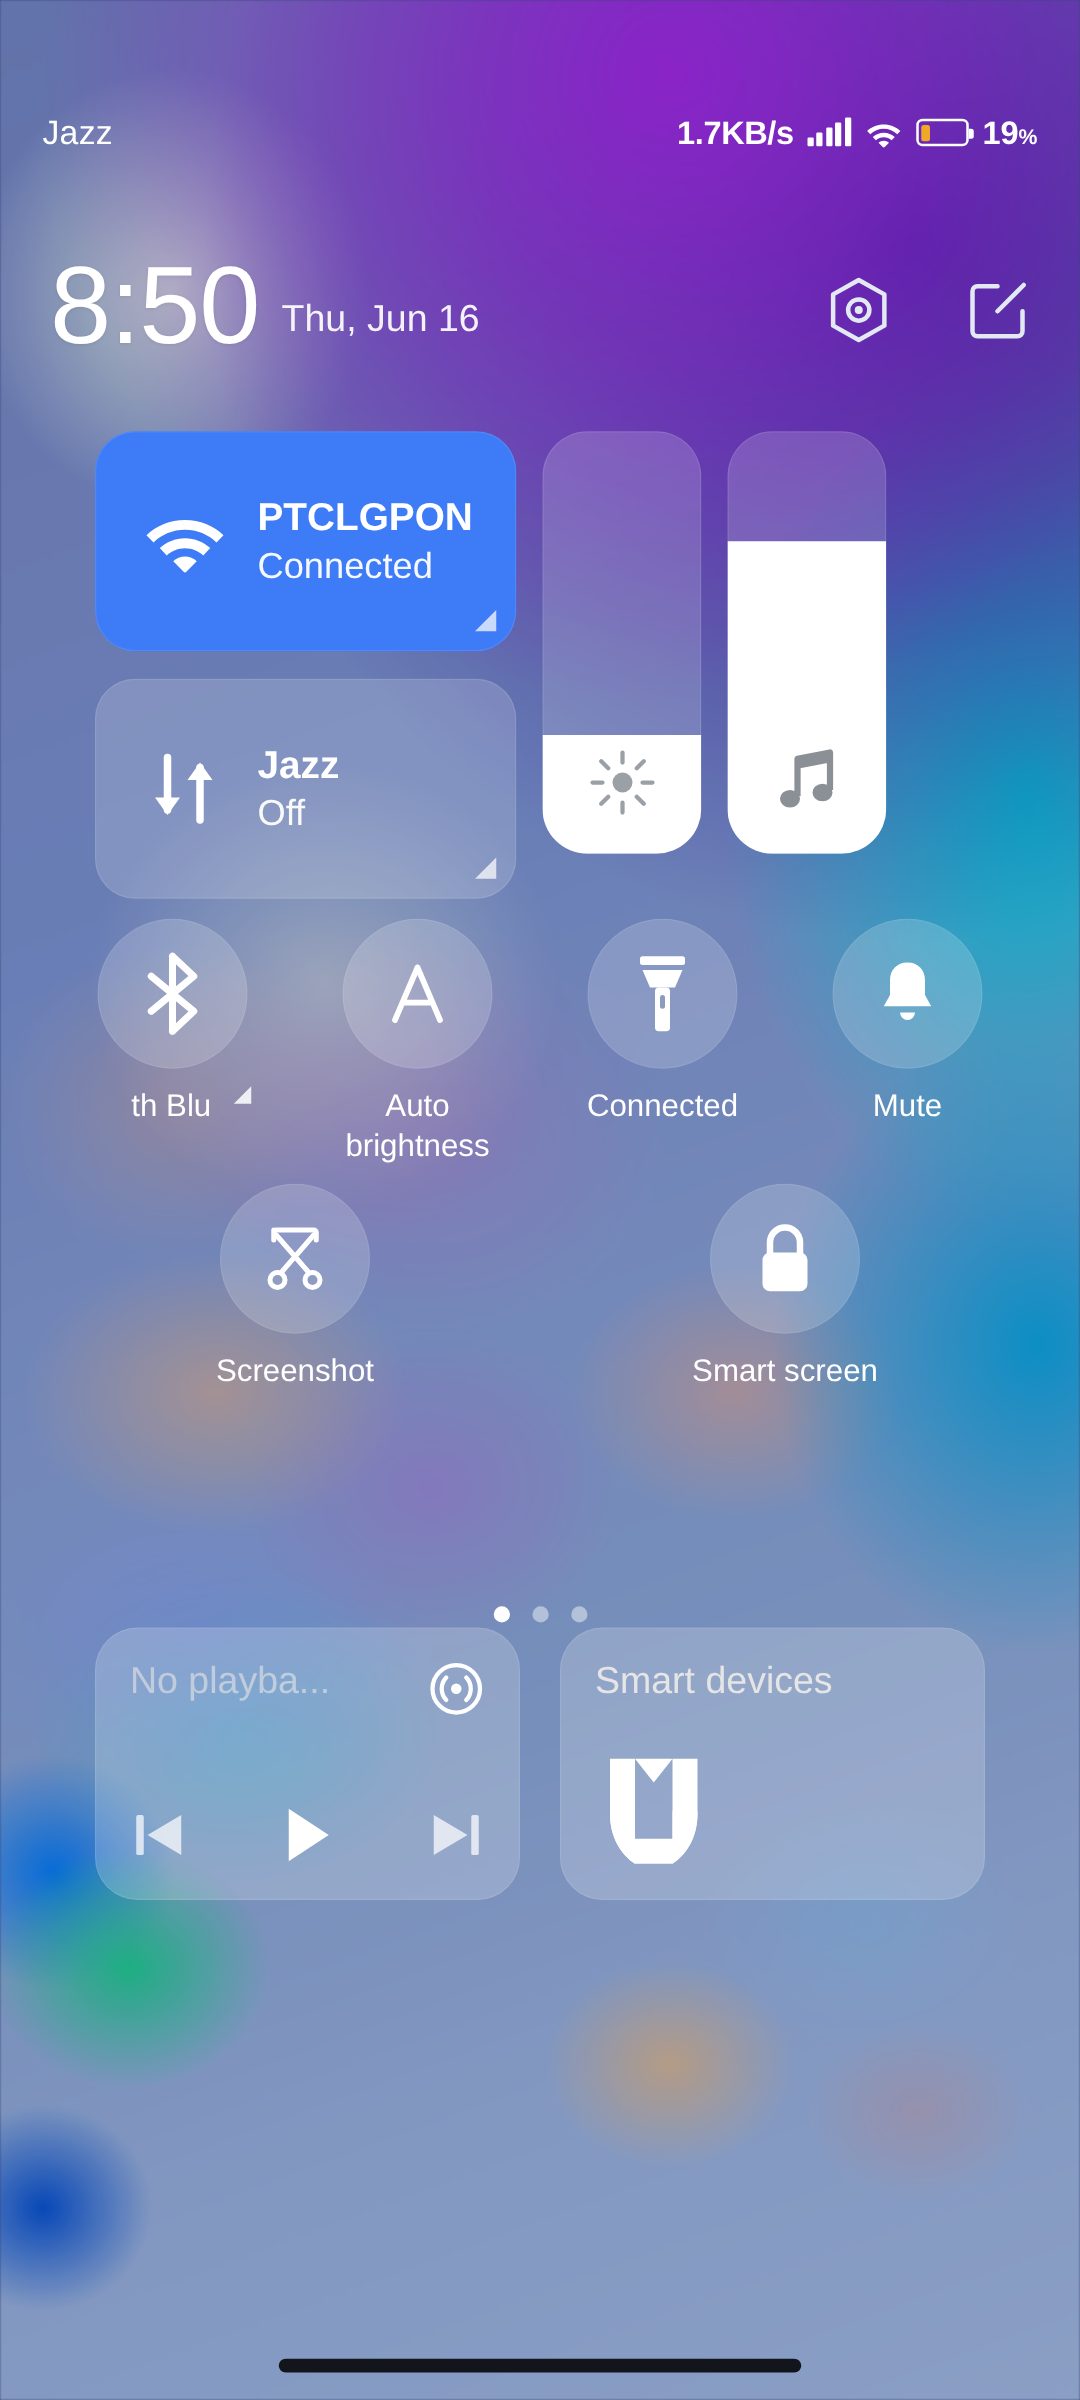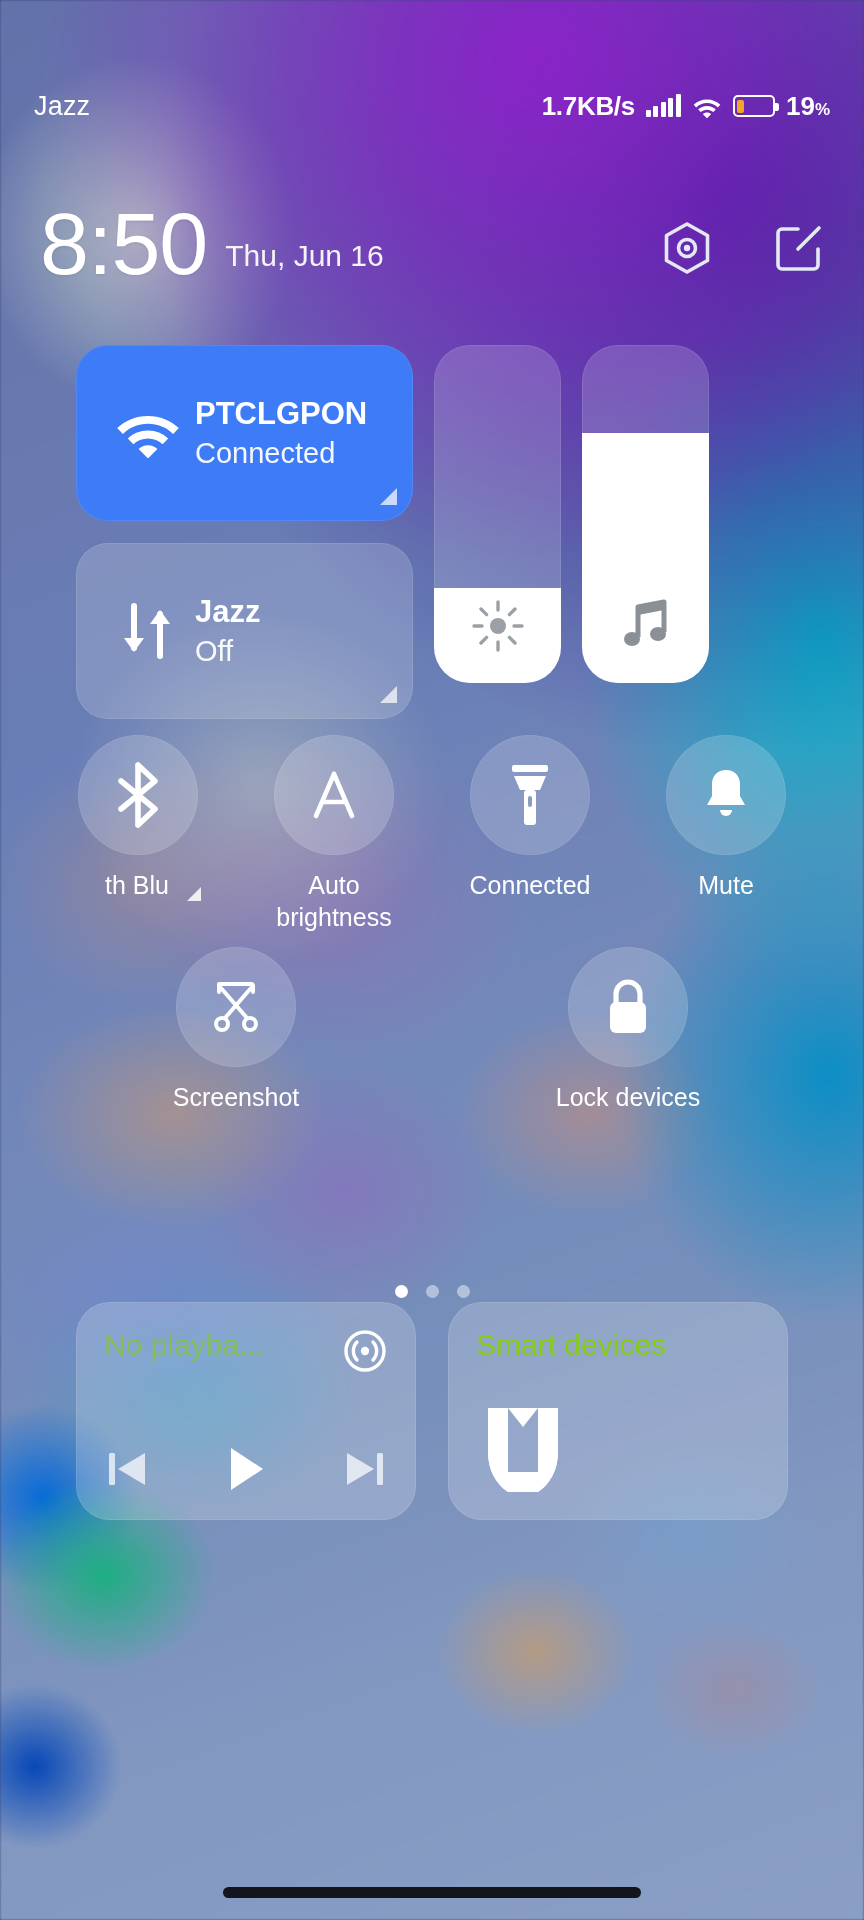--- a/index.html
+++ b/index.html
@@ -86,21 +86,21 @@
 
   .bigtile {
     height:176px; border-radius:32px; position:relative;
     display:flex; align-items:center; padding-left:34px;
     background:rgba(255,255,255,0.17);
     box-shadow:inset 0 0 0 1px rgba(255,255,255,0.10);
     overflow:hidden;
   }
   .bigtile.on { background:#3e7bf6; }
   .bt-ico { width:76px; flex:0 0 76px; display:flex; align-items:center; justify-content:center; }
-  .bt-txt { margin-left:9px; color:#fff; min-width:0; }
+  .bt-txt { margin-left:20px; color:#fff; min-width:0; }
   .bt-title { font-size:31px; font-weight:700; white-space:nowrap; }
   .bt-sub { font-size:29px; font-weight:400; margin-top:5px; opacity:.95; white-space:nowrap; }
   .corner { position:absolute; right:16px; bottom:16px; width:0; height:0;
             border-left:17px solid transparent; border-bottom:17px solid rgba(255,255,255,.72); }
 
   .slider {
     width:127px; height:338px; border-radius:36px; position:relative; overflow:hidden;
     background:rgba(255,255,255,0.17);
     box-shadow:inset 0 0 0 1px rgba(255,255,255,0.10);
   }
@@ -112,35 +112,35 @@
   .trow { display:flex; }
   .toggle { flex:1; display:flex; flex-direction:column; align-items:center; }
   .tcirc {
     width:120px; height:120px; border-radius:60px;
     background:rgba(255,255,255,0.18);
     box-shadow:inset 0 0 0 1px rgba(255,255,255,0.08);
     display:flex; align-items:center; justify-content:center;
   }
   .tlbl { margin-top:14px; color:#fff; font-size:25px; line-height:1.28; text-align:center; width:160px; }
   .trow2 { margin-top:14px; }
-  .bt-marquee { display:flex; align-items:flex-end; justify-content:center; gap:18px; width:190px; }
+  .bt-marquee { display:flex; align-items:flex-start; justify-content:center; gap:18px; width:190px; }
   .bt-marquee .tri { width:0;height:0;border-left:14px solid transparent;border-bottom:14px solid rgba(255,255,255,.85); }
 
   
   .dots { position:absolute; top:1285px; left:0; right:0; display:flex; justify-content:center; gap:18px; }
   .dots i { width:13px; height:13px; border-radius:50%; background:rgba(255,255,255,0.45); display:block; }
   .dots i.act { background:#fff; }
 
   
   .cards { position:absolute; top:1302px; left:76px; right:76px; display:flex; gap:32px; }
   .card {
     flex:1; height:218px; border-radius:34px;
     background:rgba(255,255,255,0.20);
     box-shadow:inset 0 0 0 1px rgba(255,255,255,0.10);
-    padding:26px 28px; position:relative; color:#84cc16;
+    padding:26px 28px; position:relative; color:#e5e5e5;
   }
   .card-head { display:flex; align-items:flex-start; justify-content:space-between; }
   .card-title { font-size:30px; font-weight:400; }
   .card-title.dim { opacity:.62; }
   .media-ctrls { position:absolute; left:28px; right:28px; bottom:22px;
                  display:flex; align-items:center; justify-content:space-between; }
   .mi-logo { position:absolute; left:34px; bottom:20px; }
 
   
   .homebar { position:absolute; left:50%; transform:translateX(-50%); bottom:22px;
@@ -323,21 +323,21 @@
       </div>
 
 
       <div class="toggle">
         <div class="tcirc">
           <svg width="50" height="60" viewBox="0 0 50 60">
             <path d="M13 26V17a12 12 0 0 1 24 0v9" fill="none" stroke="#fff" stroke-width="5.2" stroke-linecap="round"></path>
             <rect x="7" y="25" width="36" height="31" rx="6" fill="#fff"></rect>
           </svg>
         </div>
-        <div class="tlbl">Lock devices</div>
+        <div class="tlbl">Smart screen</div>
       </div>
 
     </div>
   </div>
 
   <div class="dots">
     <i class="act"></i>
     <i></i>
     <i></i>
   </div>

